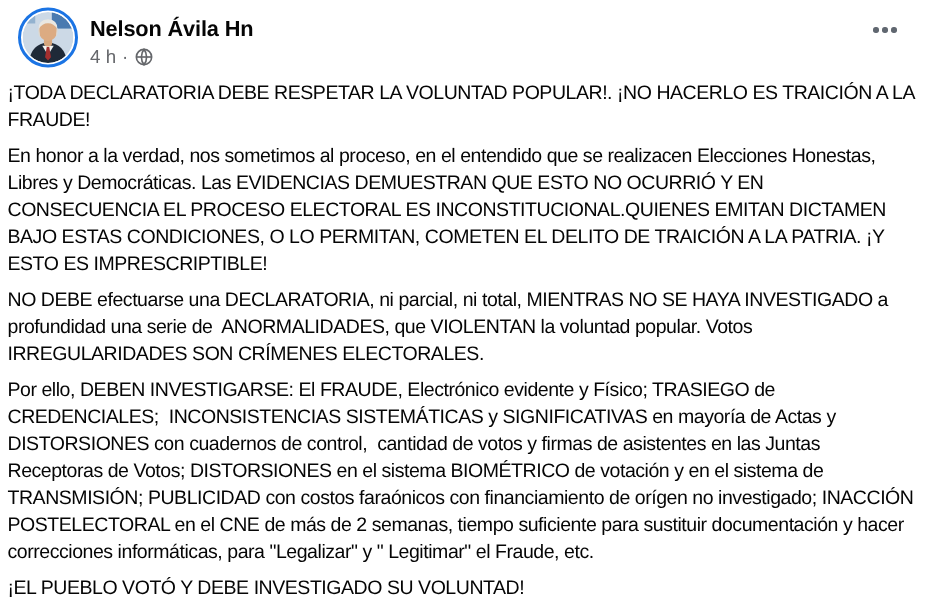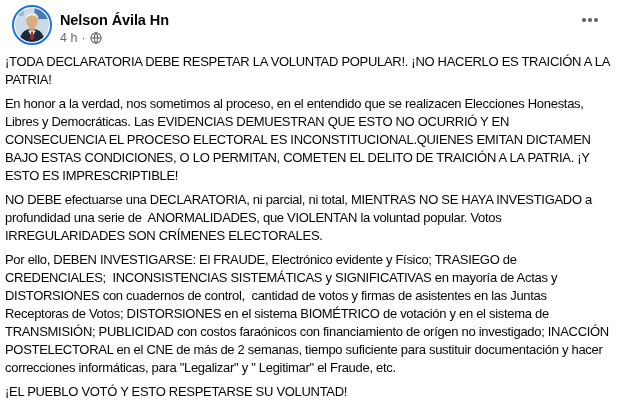--- a/index.html
+++ b/index.html
@@ -123,20 +123,20 @@
     </div>
 
     <button class="more-btn" aria-label="Opciones">
       <span class="dot"></span>
       <span class="dot"></span>
       <span class="dot"></span>
     </button>
   </header>
 
   <div class="post-body">
-    <p>¡TODA DECLARATORIA DEBE RESPETAR LA VOLUNTAD POPULAR!. ¡NO HACERLO ES TRAICIÓN A LA PATRIA!</p>
+    <p>¡TODA DECLARATORIA DEBE RESPETAR LA VOLUNTAD POPULAR!. ¡NO HACERLO ES TRAICIÓN A LA FRAUDE!</p>
     <p>En honor a la verdad, nos sometimos al proceso, en el entendido que se realizacen Elecciones Honestas, Libres y Democráticas. Las EVIDENCIAS DEMUESTRAN QUE ESTO NO OCURRIÓ Y EN CONSECUENCIA EL PROCESO ELECTORAL ES INCONSTITUCIONAL.QUIENES EMITAN DICTAMEN BAJO ESTAS CONDICIONES, O LO PERMITAN, COMETEN EL DELITO DE TRAICIÓN A LA PATRIA. ¡Y ESTO ES IMPRESCRIPTIBLE!</p>
     <p>NO DEBE efectuarse una DECLARATORIA, ni parcial, ni total, MIENTRAS NO SE HAYA INVESTIGADO a profundidad una serie de  ANORMALIDADES, que VIOLENTAN la voluntad popular. Votos IRREGULARIDADES SON CRÍMENES ELECTORALES.</p>
     <p>Por ello, DEBEN INVESTIGARSE: El FRAUDE, Electrónico evidente y Físico; TRASIEGO de CREDENCIALES;  INCONSISTENCIAS SISTEMÁTICAS y SIGNIFICATIVAS en mayoría de Actas y DISTORSIONES con cuadernos de control,  cantidad de votos y firmas de asistentes en las Juntas Receptoras de Votos; DISTORSIONES en el sistema BIOMÉTRICO de votación y en el sistema de TRANSMISIÓN; PUBLICIDAD con costos faraónicos con financiamiento de orígen no investigado; INACCIÓN POSTELECTORAL en el CNE de más de 2 semanas, tiempo suficiente para sustituir documentación y hacer correcciones informáticas, para "Legalizar" y " Legitimar" el Fraude, etc.</p>
-    <p>¡EL PUEBLO VOTÓ Y ESTO RESPETARSE SU VOLUNTAD!</p>
+    <p>¡EL PUEBLO VOTÓ Y DEBE INVESTIGADO SU VOLUNTAD!</p>
   </div>
 
 </div>
 
 </body></html>

